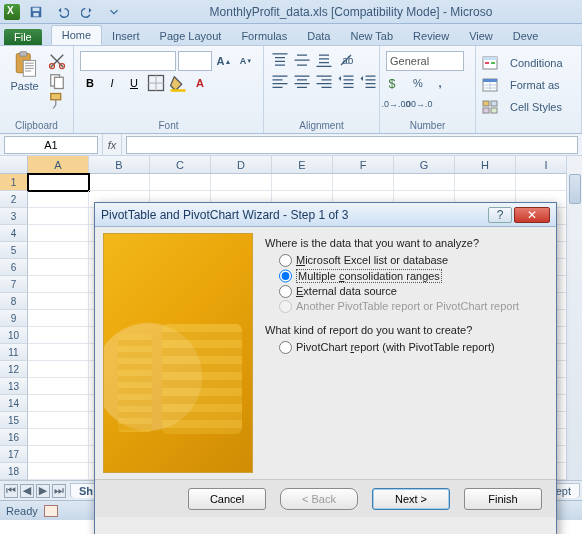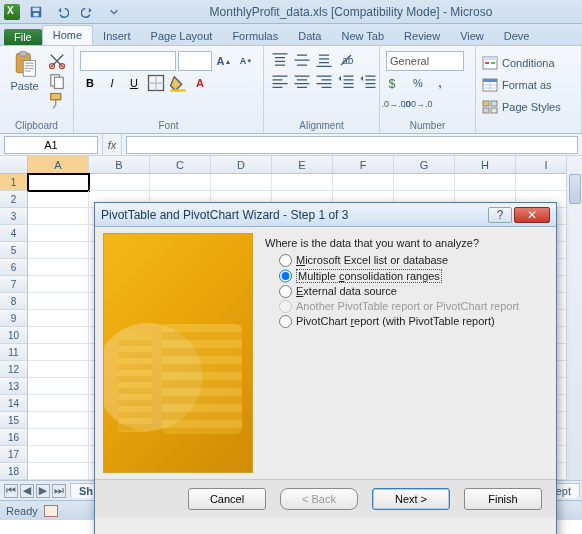--- a/index.html
+++ b/index.html
@@ -8,38 +8,38 @@
 
 .titlebar { height: 24px; background: linear-gradient(#d7e4f2,#cddff0); display: flex; align-items: center; padding: 0 4px; border-bottom: 1px solid #9db7d4; }
 .titlebar .qat { display: flex; gap: 6px; align-items: center; }
 .titlebar .qat .xicon { width:16px; height:16px; background: linear-gradient(#4a9b3a,#2e7020); border-radius:2px; position:relative; }
 .titlebar .qat .xicon::after { content:"X"; color:#fff; font-weight:bold; font-size:10px; position:absolute; left:3px; top:1px;}
 .titlebar .qat svg { width:14px; height:14px; }
 .titlebar .title { flex:1; text-align:center; color:#3b5a7a; font-size:12px; }
 
 
 .ribtabs { height:22px; background:linear-gradient(#d7e4f2,#cfe0f0); display:flex; align-items:flex-end; padding-left:4px; border-bottom:1px solid #b7c9de; }
-.ribtabs .file { background:linear-gradient(#3e8a47,#1f6b2a); color:#fff; padding:2px 10px; border-radius:2px 2px 0 0; margin-right:0; cursor:pointer;}
+.ribtabs .file { background:linear-gradient(#3e8a47,#1f6b2a); color:#fff; padding:2px 10px; border-radius:2px 2px 0 0; margin-right:9px; cursor:pointer;}
 .ribtabs .tab { padding:3px 10px; color:#3b5a7a; cursor:pointer;}
 .ribtabs .tab.active { background:#f4f8fd; border:1px solid #b7c9de; border-bottom:1px solid #f4f8fd; border-radius:3px 3px 0 0; color:#3b5a7a;}
 
 
 .ribbon { height:88px; background:linear-gradient(#f4f8fd,#e6eef7); border-bottom:1px solid #a9bfd6; display:flex; }
 .group { border-right:1px solid #c6d4e4; padding:2px 6px 0 6px; display:flex; flex-direction:column; }
 .group .gbody { flex:1; display:flex; align-items:flex-start; gap:4px;}
 .group .glabel { text-align:center; color:#5a7290; font-size:10px; padding:1px 0 2px;}
 .bigbtn { display:flex; flex-direction:column; align-items:center; width:44px; cursor:pointer; color:#3b5a7a;}
 .bigbtn .bicon { width:28px; height:28px; margin:2px 0;}
 .smallstack { display:flex; flex-direction:column; gap:2px; justify-content:center; padding-top:4px;}
 .iconbtn { width:20px; height:18px; display:flex; align-items:center; justify-content:center; cursor:pointer; border-radius:2px;}
 .fontrow { display:flex; gap:2px; align-items:center;}
 .fontsel { width:96px; height:20px; border:1px solid #abc; background:#fff; font-size:11px; padding:0 3px;}
 .sizesel { width:34px; height:20px; border:1px solid #abc; background:#fff; font-size:11px; padding:0 2px;}
 .numsel { width:78px; height:20px; border:1px solid #abc; background:#fff; font-size:11px; padding:0 3px; color:#555;}
-.styleitem { display:flex; align-items:center; gap:4px; color:#3b5a7a; font-size:11px; height:18px; cursor:pointer;justify-content:space-between;}
+.styleitem { display:flex; align-items:center; gap:12px; color:#3b5a7a; font-size:11px; height:18px; cursor:pointer;justify-content:space-between;}
 .styleitem .sicon{width:16px;height:14px;}
 
 
 .fxbar { height:22px; display:flex; align-items:center; border-bottom:1px solid #c6d4e4; background:#eef3f9;}
 .namebox { width:94px; height:18px; border:1px solid #abc; background:#fff; margin:0 4px; font-size:11px; padding:0 4px; text-align:center;}
 .fxlabel { width:20px; text-align:center; font-style:italic; color:#555; border-left:1px solid #c6d4e4; border-right:1px solid #c6d4e4; height:100%; line-height:22px;}
 .fxinput { flex:1; height:18px; border:1px solid #abc; background:#fff; margin:0 4px;}
 
 
 .gridwrap { position:relative; height:324px; overflow:hidden; }
@@ -312,21 +312,21 @@
           </svg>
         <span>Format as </span>
       </div>
       <div class="styleitem">
         <svg class="sicon" viewBox="0 0 16 14">
             <rect x="1" y="1" width="6" height="5" fill="#e8c36a" stroke="#888"></rect>
             <rect x="9" y="1" width="6" height="5" fill="#cde" stroke="#888"></rect>
             <rect x="1" y="8" width="6" height="5" fill="#dcd" stroke="#888"></rect>
             <rect x="9" y="8" width="6" height="5" fill="#dec" stroke="#888"></rect>
           </svg>
-        <span>Page Styles</span>
+        <span>Cell Styles</span>
       </div>
     </div>
     <div class="glabel"></div>
   </div>
 </div>
 
 <div class="fxbar">
   <input class="namebox" value="A1" style="">
   <div class="fxlabel">fx</div>
   <input class="fxinput" style="">
@@ -606,20 +606,21 @@
       </div>
       <div class="optrow">
         <input type="radio" name="src" style="">
         <label><span class="u">E</span>xternal data source</label>
       </div>
       <div class="optrow disabled">
         <input type="radio" name="src" disabled="" style="">
         <label>Another PivotTable report or PivotChart report</label>
       </div>
 
+      <div class="q q2">What kind of report do you want to create?</div>
       <div class="optrow">
         <input type="radio" name="kind" style="">
         <label>PivotChart <span class="u">r</span>eport (with PivotTable report)</label>
       </div>
     </div>
   </div>
   <div class="dlgbuttons">
     <button>Cancel</button>
     <button disabled="">&lt; Back</button>
     <button class="default">Next &gt;</button>

